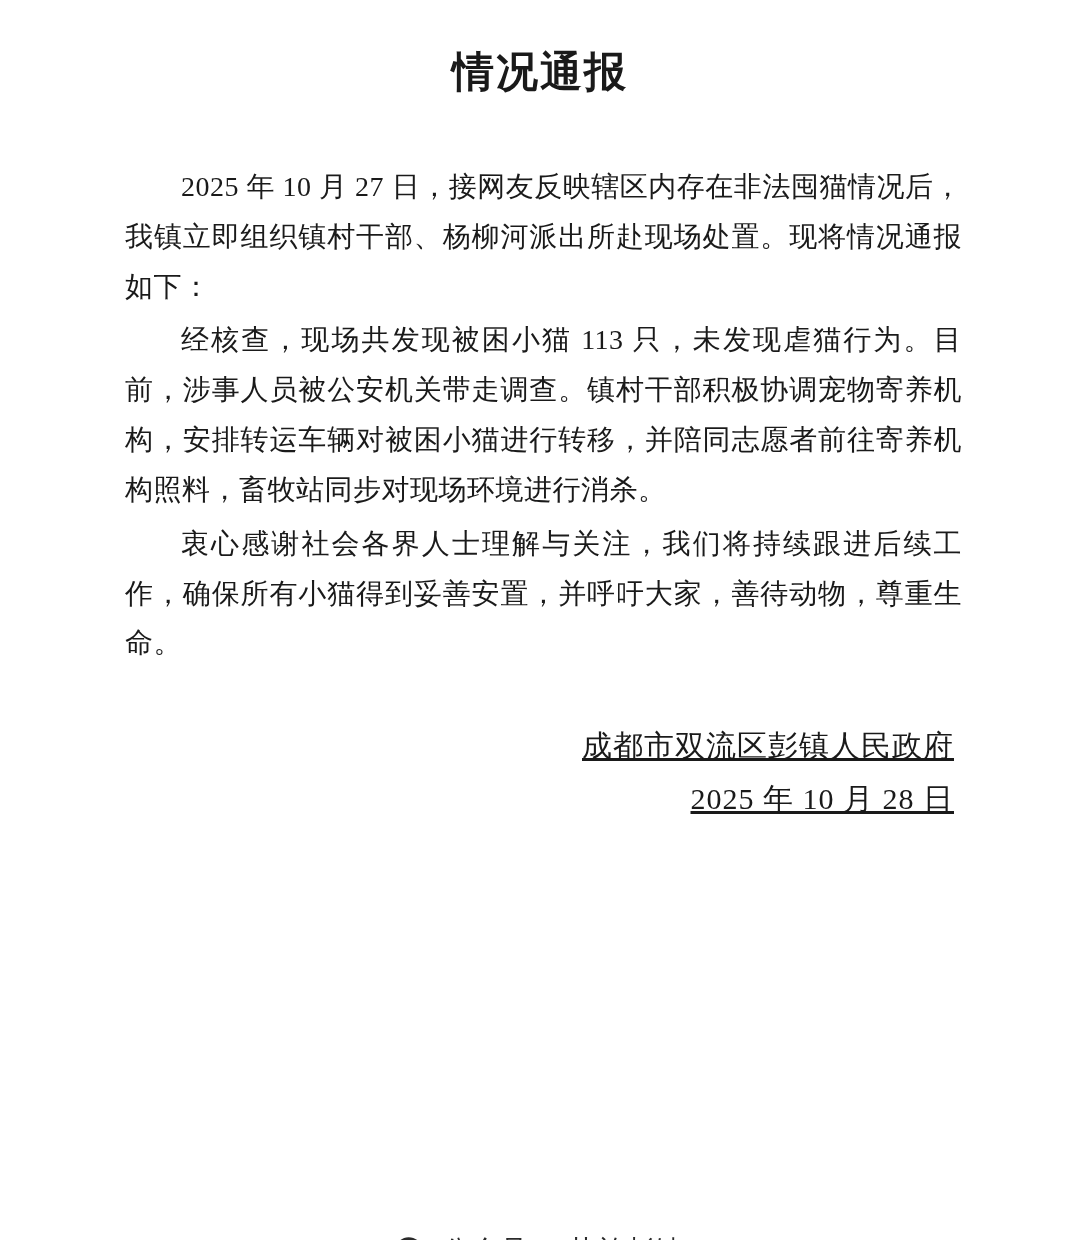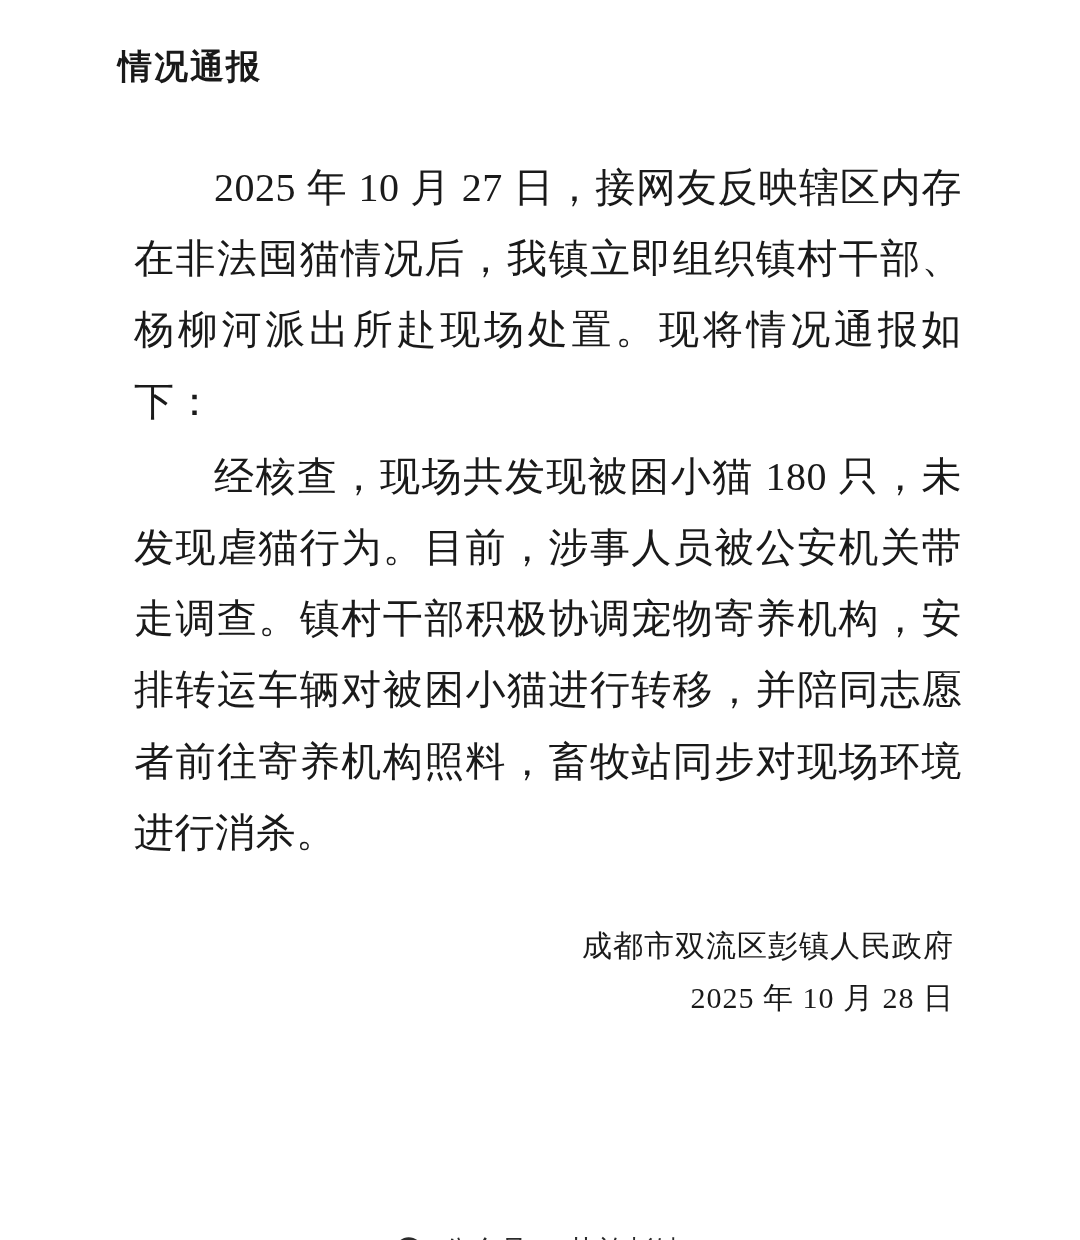--- a/index.html
+++ b/index.html
@@ -16,46 +16,48 @@
     overflow: hidden;
   }
   .page {
     width: 1080px;
     height: 1240px;
     position: relative;
     box-sizing: border-box;
     padding: 0 118px;
   }
   .doc-title {
-    font-size: 34px;
+    text-align: center;
+    font-size: 42px;
     font-weight: bold;
     letter-spacing: 2px;
     margin-top: 44px;
     margin-bottom: 8px;
     font-family: "Liberation Serif", "DejaVu Serif", serif;
   }
   .body-block {
     margin-top: 62px;
   }
   .para {
-    font-size: 40px;
+    font-size: 28px;
     line-height: 1.78;
     text-align: justify;
     text-justify: inter-ideograph;
     text-indent: 2em;
-    margin: 0 0 4px 16px;
+    margin: 0 0 4px 7px;
     letter-spacing: 0.5px;
   }
   .signature {
     margin-top: 52px;
     text-align: right;
     font-size: 30px;
     line-height: 1.75;
     letter-spacing: 1px;
     padding-right: 8px;
+    text-decoration: underline;
   }
   .sig-line {
     display: block;
   }
   .footer {
     position: absolute;
     left: 0;
     bottom: 14px;
     width: 1080px;
     display: flex;
@@ -82,21 +84,22 @@
 </style>
 </head>
 <body>
 
 <div class="page">
 
   <h1 class="doc-title">情况通报</h1>
 
   <div class="body-block">
     <p class="para">2025 年 10 月 27 日，接网友反映辖区内存在非法囤猫情况后，我镇立即组织镇村干部、杨柳河派出所赴现场处置。现将情况通报如下：</p>
-    <p class="para">经核查，现场共发现被困小猫 180 只，未发现虐猫行为。目前，涉事人员被公安机关带走调查。镇村干部积极协调宠物寄养机构，安排转运车辆对被困小猫进行转移，并陪同志愿者前往寄养机构照料，畜牧站同步对现场环境进行消杀。</p>
+    <p class="para">经核查，现场共发现被困小猫 113 只，未发现虐猫行为。目前，涉事人员被公安机关带走调查。镇村干部积极协调宠物寄养机构，安排转运车辆对被困小猫进行转移，并陪同志愿者前往寄养机构照料，畜牧站同步对现场环境进行消杀。</p>
+    <p class="para">衷心感谢社会各界人士理解与关注，我们将持续跟进后续工作，确保所有小猫得到妥善安置，并呼吁大家，善待动物，尊重生命。</p>
   </div>
 
   <div class="signature">
     <span class="sig-line">成都市双流区彭镇人民政府</span>
     <span class="sig-line">2025 年 10 月 28 日</span>
   </div>
 
   <div class="footer">
     <span class="wechat-icon">
       <svg width="34" height="30" viewBox="0 0 34 30" xmlns="http://www.w3.org/2000/svg">

